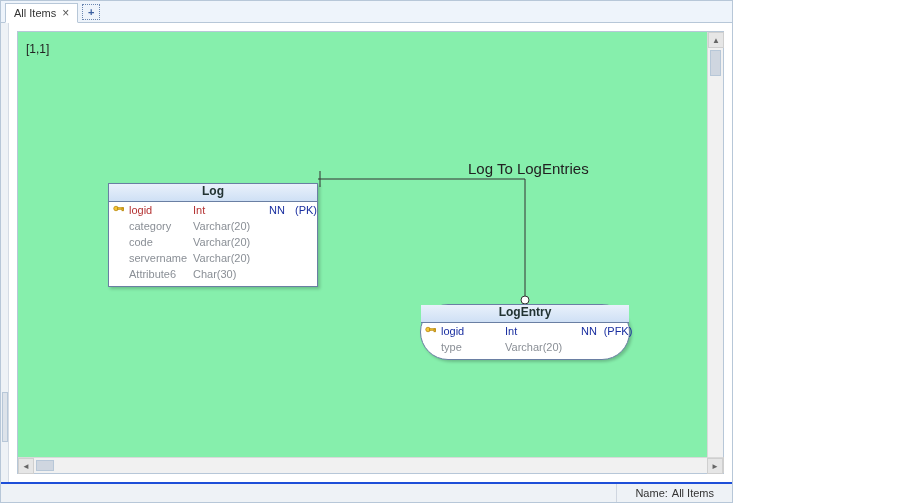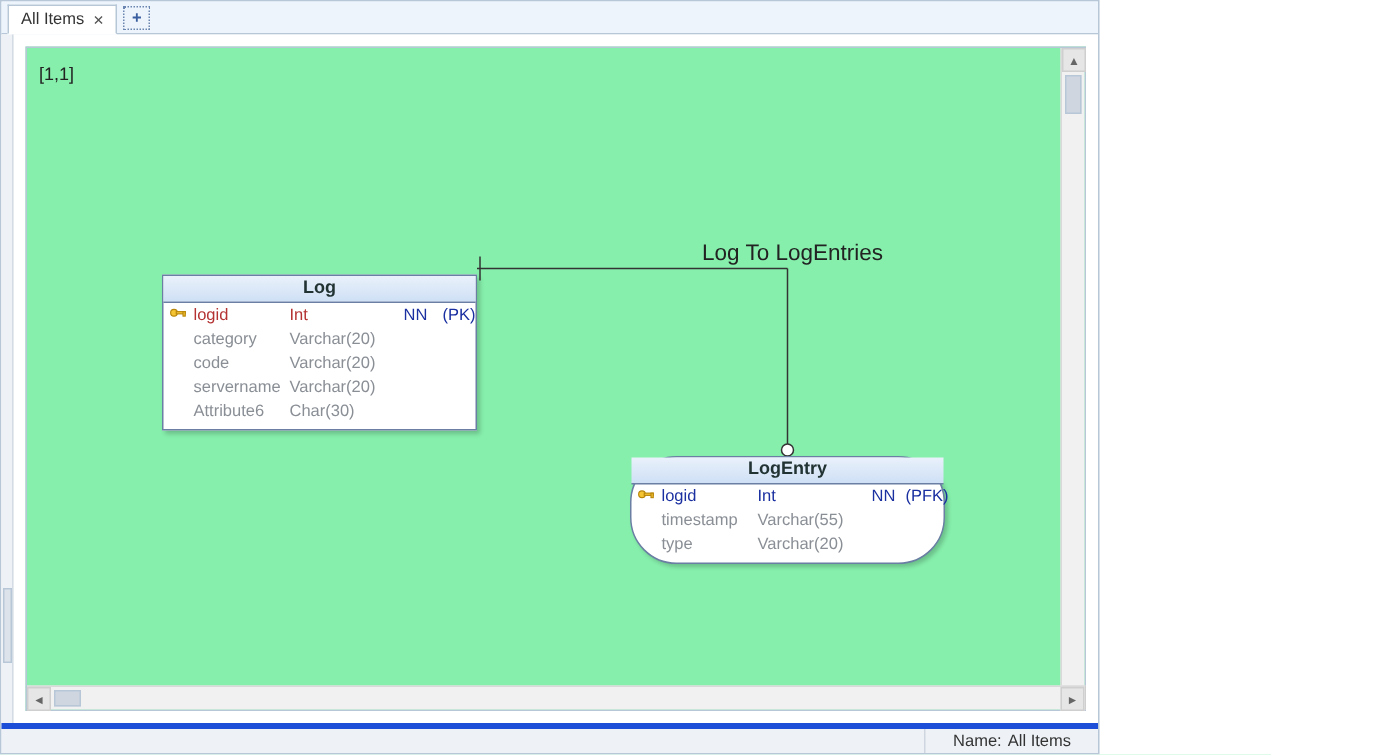--- a/index.html
+++ b/index.html
@@ -40,21 +40,21 @@
   .entity .row.fk .name, .entity .row.fk .type { color: #1a2fa0; }
   .entity .row .name, .entity .row .type { color: #8a8f96; }
   .entity .row .nn { text-align: left; color: #1a2fa0; }
   .entity .row .key { text-align: center; color: #1a2fa0; }
   .entity .row .ico { width:14px; height:12px; }
   .keyicon { display:inline-block; width:12px; height:10px; }
   .keyicon svg { display:block; }
   
   .rel-label { position:absolute; font-size:15px; color:#222; }
   
-  .statusbar { position: absolute; left: 0; right: 0; bottom: 0; height: 20px; background: #eef2f6; border-top: 4px solid #1d4ed8; display:flex; align-items:center; font-size:11px; color:#333;gap:41px; }
+  .statusbar { position: absolute; left: 0; right: 0; bottom: 0; height: 20px; background: #eef2f6; border-top: 2px solid #1d4ed8; display:flex; align-items:center; font-size:11px; color:#333;gap:41px; }
   .statusbar .spacer { flex:1; }
   .statusbar .cell { padding: 0 18px; border-left:1px solid #cfd6e0; height:100%; display:flex; align-items:center; gap:4px;}
   .statusbar .cell:first-of-type{ border-left:none;}
   
   .overlay { position:absolute; left:0; top:0; right:16px; bottom:16px; pointer-events:none; }
 </style>
 </head>
 <body>
 
 <div class="app">
@@ -150,27 +150,20 @@
                       <rect x="12" y="5" width="2" height="4" fill="#f5c433" stroke="#b8860b"></rect>
                     </svg></span>
               </span>
               <span class="name">logid</span>
               <span class="type">Int</span>
               <span class="nn">NN</span>
               <span class="key">(PFK)</span>
             </div>
             <div class="row">
               <span class="ico"></span>
-              <span class="name">timestamp</span>
-              <span class="type">Varchar(55)</span>
-              <span class="nn"></span>
-              <span class="key"></span>
-            </div>
-            <div class="row">
-              <span class="ico"></span>
               <span class="name">type</span>
               <span class="type">Varchar(20)</span>
               <span class="nn"></span>
               <span class="key"></span>
             </div>
           </div>
         </div>
 
       </div>
 

